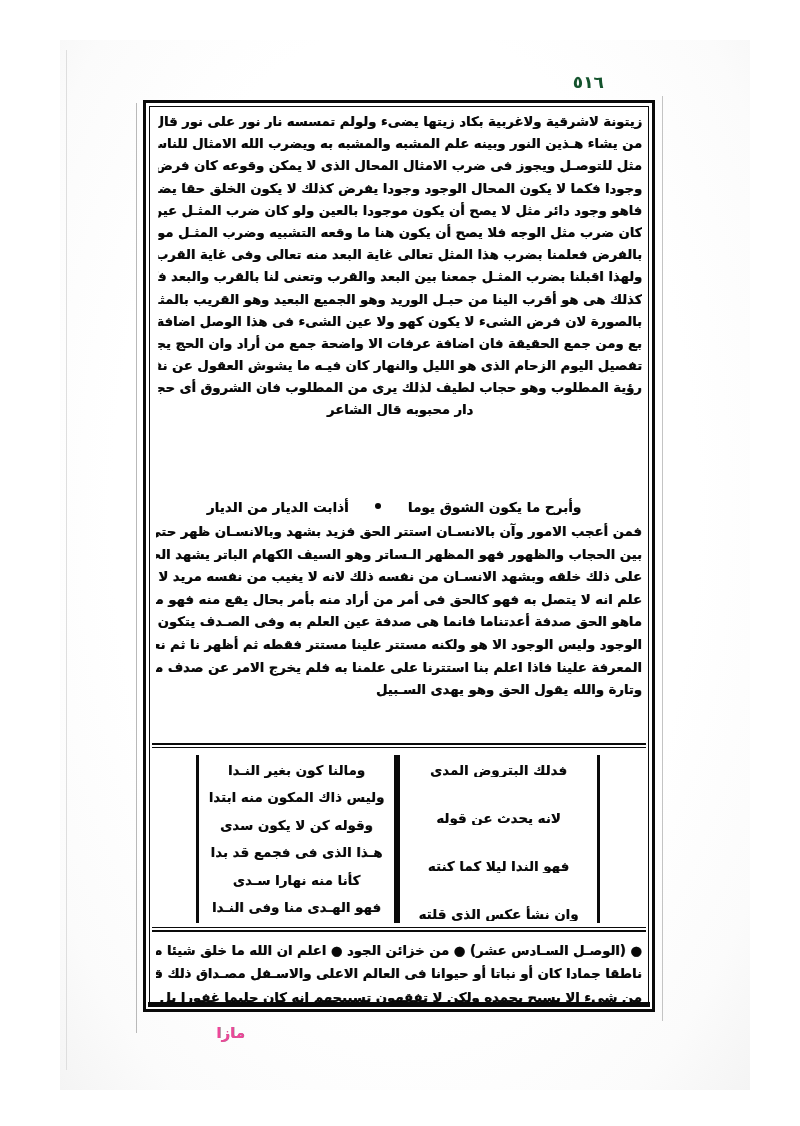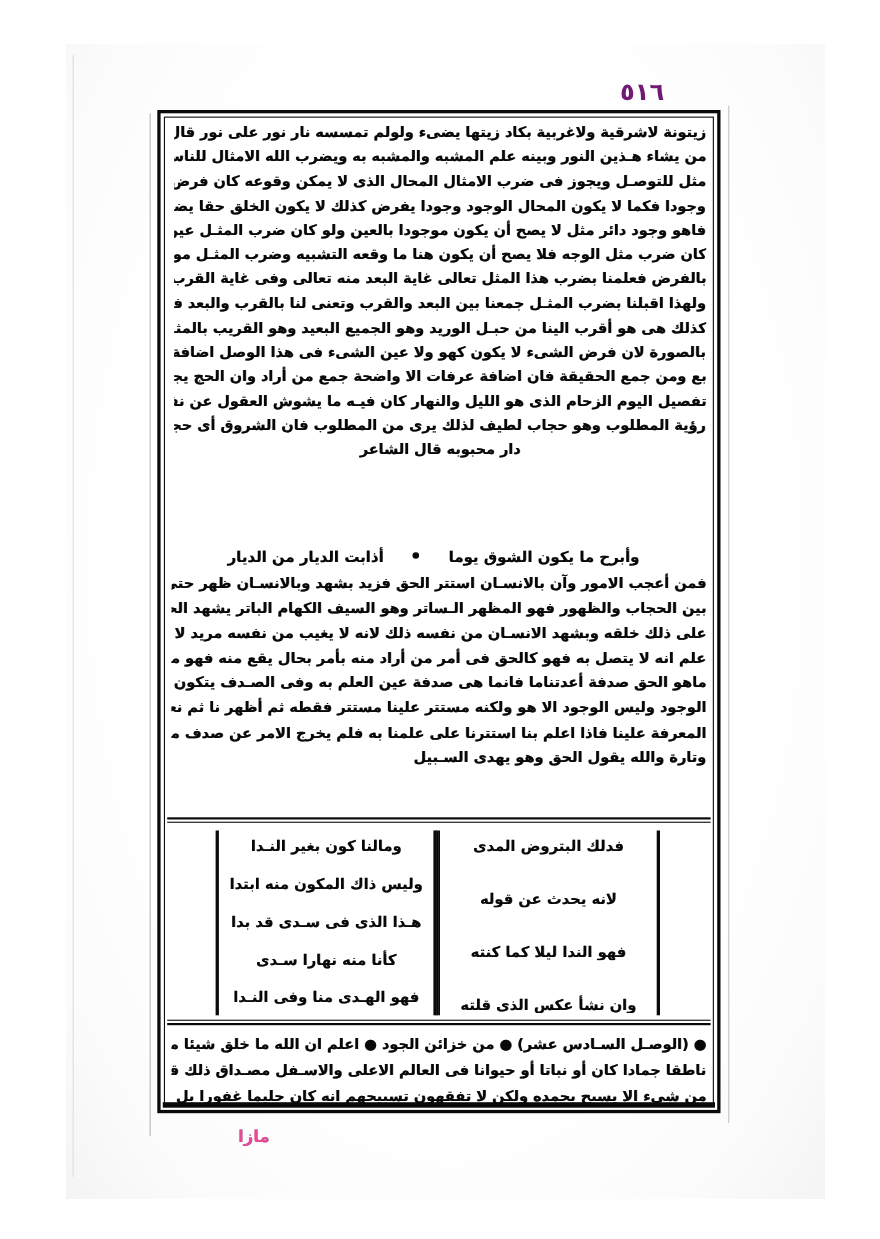--- a/index.html
+++ b/index.html
@@ -32,23 +32,23 @@
     background:
       radial-gradient(ellipse at 50% 45%, #ffffff 60%, #fbfbfb 85%, #f4f4f4 100%);
     pointer-events: none;
   }
 
   
   #folio-number {
     position: absolute;
     right: 196px;
     top: 72px;
-    font-size: 22px;
+    font-size: 17px;
     letter-spacing: 1px;
-    color: #701a75;
+    color: #14532d;
     font-family: "DejaVu Sans", sans-serif;
     font-weight: 700;
     direction: rtl;
   }
 
   
   #text-frame {
     position: absolute;
     left: 143px;
     top: 100px;
@@ -343,21 +343,22 @@
     <div id="poem-table">
       <div class="poem-col" id="poem-col-right">
         <div class="poem-line">فدلك البتروض المدى</div>
         <div class="poem-line">لانه يحدث عن قوله</div>
         <div class="poem-line">فهو الندا ليلا كما كنته</div>
         <div class="poem-line">وان نشأ عكس الذى قلته</div>
       </div>
       <div class="poem-col" id="poem-col-left">
         <div class="poem-line">ومالنا كون بغير النـدا</div>
         <div class="poem-line">وليس ذاك المكون منه ابتدا</div>
-        <div class="poem-line">هـذا الذى فى سـدى قد بدا</div>
+        <div class="poem-line">وقوله كن لا يكون سدى</div>
+        <div class="poem-line">هـذا الذى فى فجمع قد بدا</div>
         <div class="poem-line">كأنا منه نهارا سـدى</div>
         <div class="poem-line">فهو الهـدى منا وفى النـدا</div>
       </div>
     </div>
 
     <div id="poem-rule-bottom"></div>
 
     <div id="prose-block-bottom">
       <div class="arabic-line section-heading-line">● (الوصـل السـادس عشر) ● من خزائن الجود ●  اعلم ان الله ما خلق شيئا من الكون الا حيا</div>
       <div class="arabic-line">ناطقا جمادا  كان أو نباتا أو حيوانا فى العالم الاعلى والاسـفل مصـداق ذلك قوله تعـالى وان</div>

